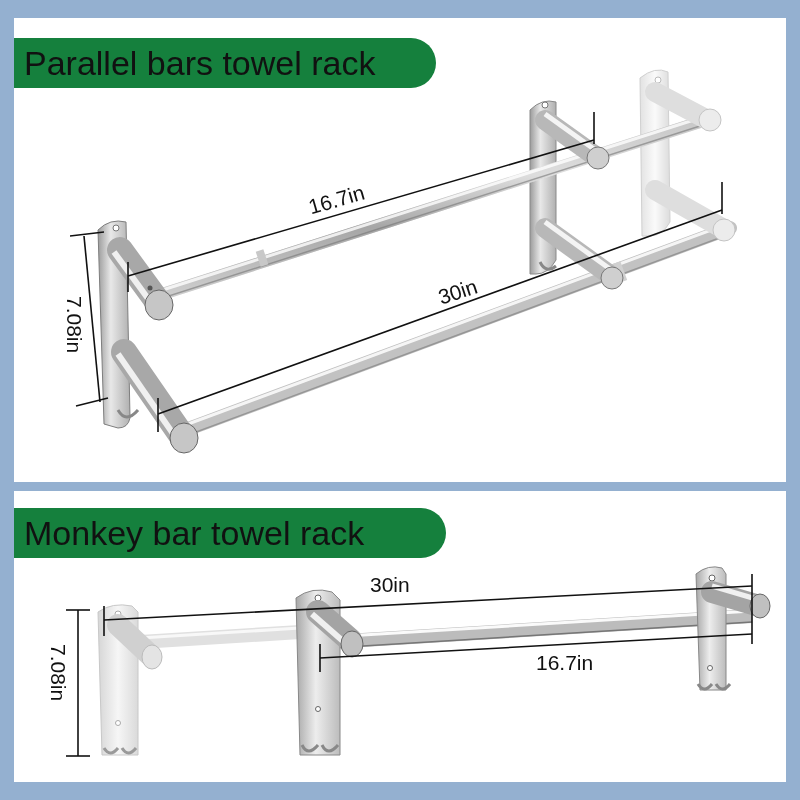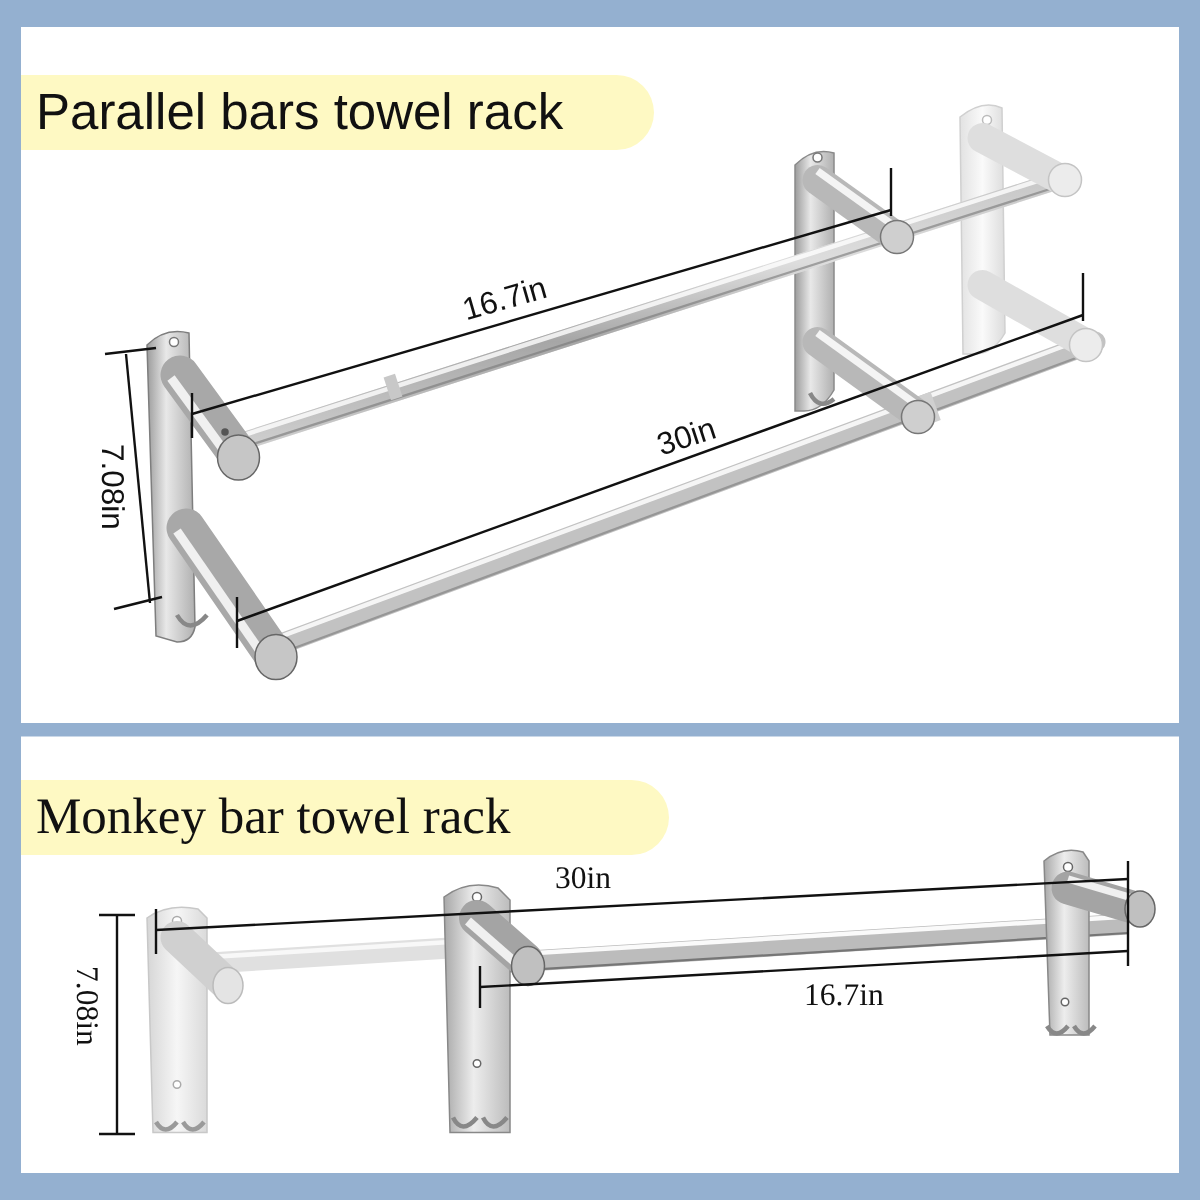--- a/index.html
+++ b/index.html
@@ -9,33 +9,32 @@
     position: relative;
     overflow: hidden;
     font-family: "Liberation Sans", sans-serif;
   }
   .panel {
     position: absolute;
     left: 14px; right: 14px;
     background: #ffffff;
   }
   #panel-top { top: 18px; height: 464px; }
-  #panel-bottom { top: 491px; height: 291px; font-family: Liberation Serif, serif; }
+  #panel-bottom { top: 491px; height: 291px; }
   .title-pill {
     position: absolute;
     left: 0; 
-    background: #fef9c3;
+    background: #15803d;
     border-radius: 0 26px 26px 0;
     padding: 0 22px 0 10px;
     height: 50px;
     line-height: 50px;
     font-size: 34px;
     color: #111;
     white-space: nowrap;
-    margin-top: 12px;
   }
   #panel-top .title-pill { top: 20px; width: 390px; }
   #panel-bottom .title-pill { top: 17px; width: 400px; }
   svg.art { position: absolute; left: 0; top: 0; }
   .dim-label {
     position: absolute;
     font-size: 21px;
     color: #111;
     white-space: nowrap;
   }

